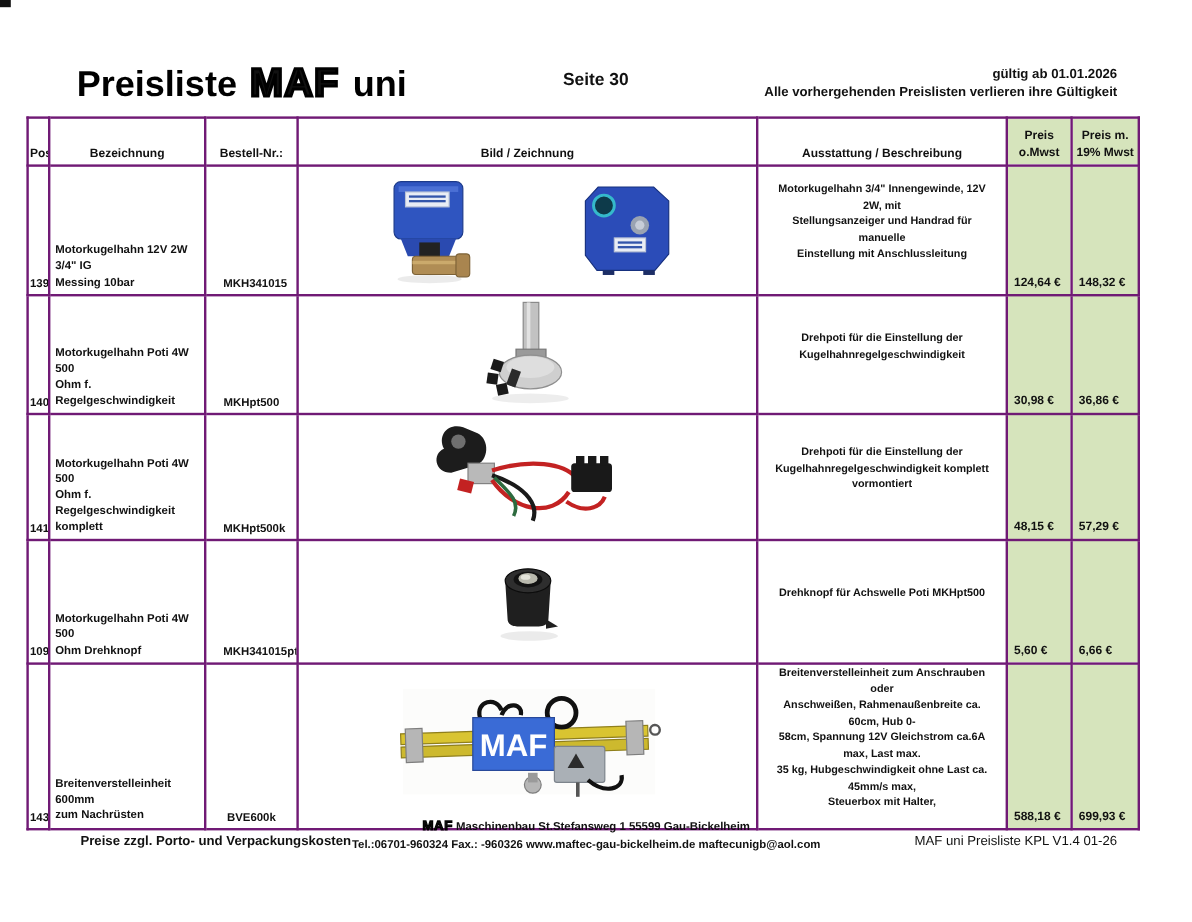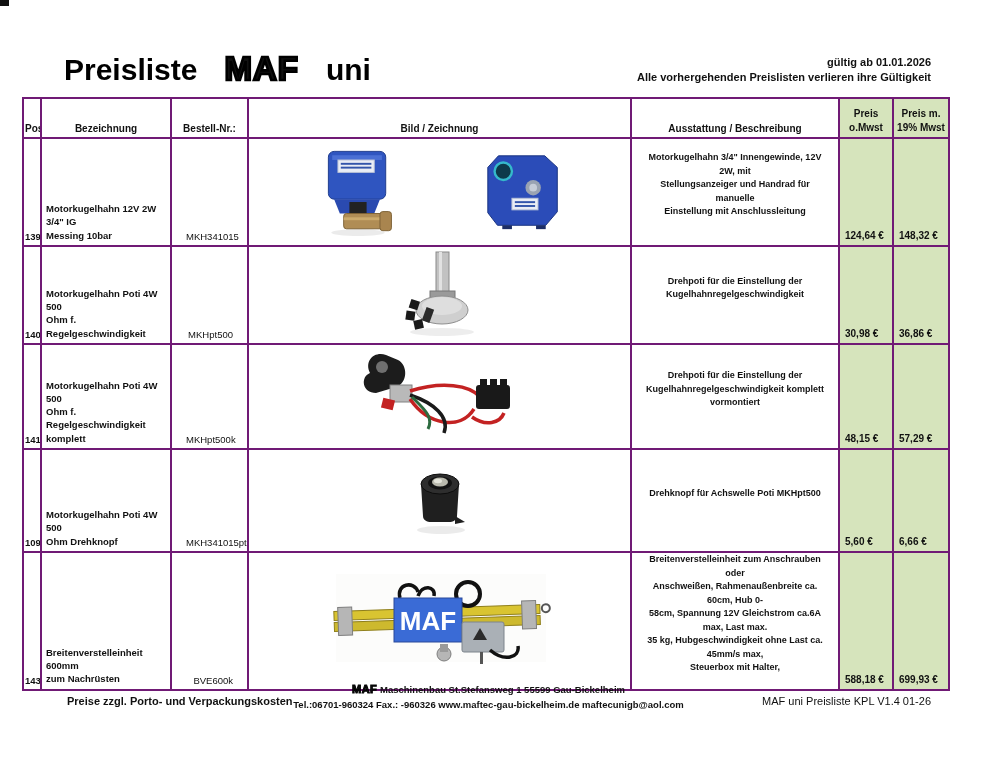--- a/index.html
+++ b/index.html
@@ -3,39 +3,39 @@
 <meta charset="utf-8">
 <style>
   html,body { margin:0; padding:0; background:#ffffff; }
   .page {
     position:relative; width:993px; height:768px; background:#fff;
     font-family:"Liberation Sans", sans-serif; color:#111; overflow:hidden;
   }
   .scan-mark { position:absolute; left:0; top:0; width:9px; height:6px; background:#111; }
 
   
-  .header-title { position:absolute; left:64px; top:50px; display:flex; align-items:baseline; gap:27px; }
+  .header-title { position:absolute; left:64px; top:50px; display:flex; align-items:baseline; gap:11px; }
   .title-word { font-size:30px; font-weight:bold; color:#000; }
   .logo-big { font-size:33px; font-weight:bold; letter-spacing:1px; -webkit-text-stroke:2.6px #000; }
   .page-number { position:absolute; top:59px; left:0; right:0; text-align:center; font-weight:bold; font-size:14.5px; }
   .validity { position:absolute; top:55px; right:62px; text-align:right; font-weight:bold; font-size:11px; line-height:1.32; }
 
   
   table.price-table {
     position:absolute; left:22px; top:97px; width:926px;
     border-collapse:collapse; table-layout:fixed;
     border:2px solid #000;
   }
   .price-table th, .price-table td { border:2px solid #701a75; overflow:hidden; }
   .price-table th { font-size:10px; font-weight:bold; vertical-align:bottom; padding:3px 2px; text-align:center; }
   th.h-pos { text-align:left; padding-left:1px; }
   th.h-price { background:#d6e4bc; white-space:pre-line; line-height:1.35; }
   .cell-pos  { vertical-align:bottom; font-size:9.5px; font-weight:bold; padding:3px 1px; text-align:left; }
   .cell-bez  { vertical-align:bottom; font-size:9.5px; font-weight:bold; padding:3px 4px; white-space:pre-line; line-height:1.4; }
-  .cell-nr   { vertical-align:bottom; text-align:right; font-weight:normal; font-size:9.5px; padding:3px 14px; }
+  .cell-nr   { vertical-align:bottom; text-align:center; font-weight:bold; font-size:9.5px; padding:3px 14px; }
   .cell-img  { text-align:center; vertical-align:middle; }
   .cell-img .imgwrap { display:flex; justify-content:center; align-items:center; gap:82px; }
   .cell-desc { text-align:center; vertical-align:middle; font-weight:bold; font-size:9px; line-height:1.5; white-space:pre-line; padding:0 10px 14px 10px; }
   .cell-price{ background:#d6e4bc; vertical-align:bottom; font-weight:bold; font-size:10px; padding:4px 5px; }
 
   
   .footer-left  { position:absolute; left:67px;  top:695px; font-weight:bold; font-size:11px; }
   .footer-center{ position:absolute; left:0; right:16px; top:681px; text-align:center; font-weight:bold; font-size:9.5px; line-height:1.55; }
   .logo-small { font-size:11px; font-weight:bold; -webkit-text-stroke:1px #000; letter-spacing:0.5px; }
   .footer-right { position:absolute; right:62px; top:695px; font-weight:normal; font-size:11px; }
@@ -44,20 +44,21 @@
 <body>
 
 <div class="page">
   <div class="scan-mark"></div>
 
   <div class="header-title">
     <span class="title-word">Preisliste</span>
     <span class="logo-big">MAF</span>
     <span class="title-word">uni</span>
   </div>
+  <div class="page-number">Seite 30</div>
   <div class="validity">
     <div>gültig ab 01.01.2026</div>
     <div>Alle vorhergehenden Preislisten verlieren ihre Gültigkeit</div>
   </div>
 
   <table class="price-table">
     <colgroup>
       <col style="width:18px">
         <col style="width:130px">
         <col style="width:77px">

